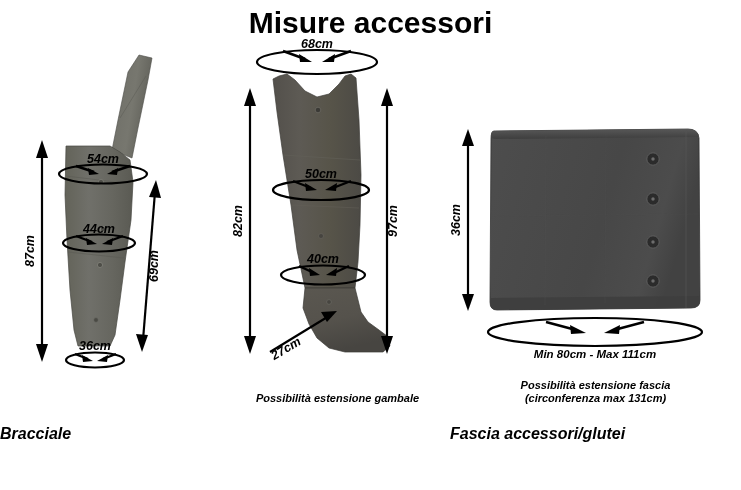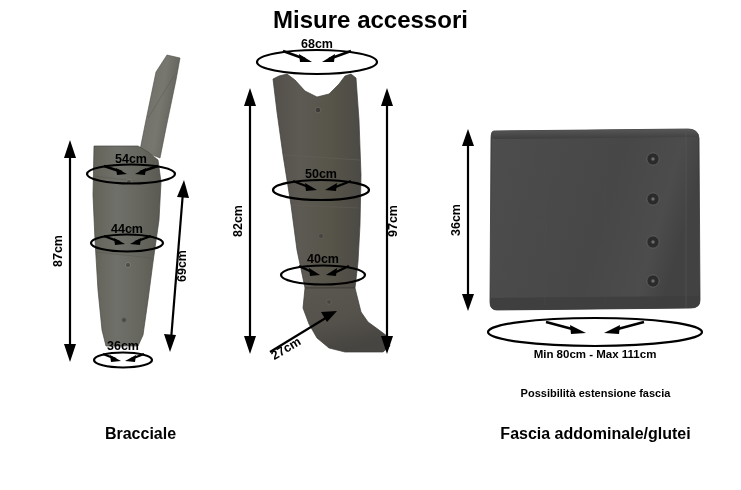--- a/index.html
+++ b/index.html
@@ -20,55 +20,56 @@
     left: 0; top: 0;
     width: 741px;
     height: 490px;
   }
   .page-title {
     position: absolute;
     left: 0;
     top: 6px;
     width: 741px;
     text-align: center;
-    font-size: 24px;
+    font-size: 30px;
     font-weight: bold;
     letter-spacing: 0px;
   }
   .figure {
     position: absolute;
     top: 0;
     height: 469px;
-  }
-  #fig-arm   { left: 0px;   width: 225px; margin-left: 28px; }
+    font-style: italic;
+  }
+  #fig-arm   { left: 0px;   width: 225px; }
   #fig-leg   { left: 225px; width: 225px; }
   #fig-belt  { left: 450px; width: 291px; }
 
   .fig-svg {
     position: absolute;
     left: 0;
     top: 0;
     display: block;
   }
 
   .caption-block {
     position: absolute;
     width: 100%;
     text-align: center;
     font-size: 11px;
     font-weight: bold;
     line-height: 12.5px;
   }
   #caption-leg  { top: 392px; }
-  #caption-belt { top: 387px; }
+  #caption-belt { top: 379px; }
 
   .product-label {
     position: absolute;
     width: 100%;
-    text-align: center;
+    text-align: left;
     font-size: 16px;
     font-weight: bold;
     top: 425px;
   }
   .cap-line { display: block; }
 </style>
 </head>
 <body>
 
 <div id="root">
@@ -229,20 +230,21 @@
       </g>
 
       <g>
         <line x1="45" y1="352" x2="104" y2="316" stroke="#000" stroke-width="2.2"></line>
         <polygon points="112,311 96,312 102,322"></polygon>
         <text x="63" y="352" text-anchor="middle" font-family="Liberation Sans, sans-serif" font-size="12.5" font-weight="bold" fill="#000" transform="rotate(-31 63 352)">27cm</text>
       </g>
     </svg>
 
     <div class="caption-block" id="caption-leg">
+      <span class="cap-line">Possibilità estensione gambale</span>
     </div>
 
   </div>
 
   <div class="figure" id="fig-belt">
     <svg class="fig-svg" width="291" height="490" viewBox="0 0 291 490">
       <defs>
         <linearGradient id="beltGrad" x1="0" y1="0" x2="1" y2="0.25">
           <stop offset="0%" stop-color="#4d4d4d"></stop>
           <stop offset="30%" stop-color="#4a4a4a"></stop>
@@ -294,18 +296,19 @@
         <line x1="96" y1="322" x2="126" y2="330" stroke="#000" stroke-width="2.4"></line>
         <polygon points="136,333 120,325 121,334"></polygon>
         <line x1="194" y1="322" x2="164" y2="330" stroke="#000" stroke-width="2.4"></line>
         <polygon points="154,333 170,325 169,334"></polygon>
       </g>
       <text x="145" y="358" text-anchor="middle" font-family="Liberation Sans, sans-serif" font-size="11.5" font-weight="bold" fill="#000">Min 80cm - Max 111cm</text>
     </svg>
 
     <div class="caption-block" id="caption-belt">
       <span class="cap-line">Possibilità estensione fascia</span>
+      <span class="cap-line">(circonferenza max 131cm)</span>
     </div>
 
-    <div class="product-label">Fascia addominale/glutei</div>
+    <div class="product-label">Fascia accessori/glutei</div>
   </div>
 
 </div>
 
 </body></html>

